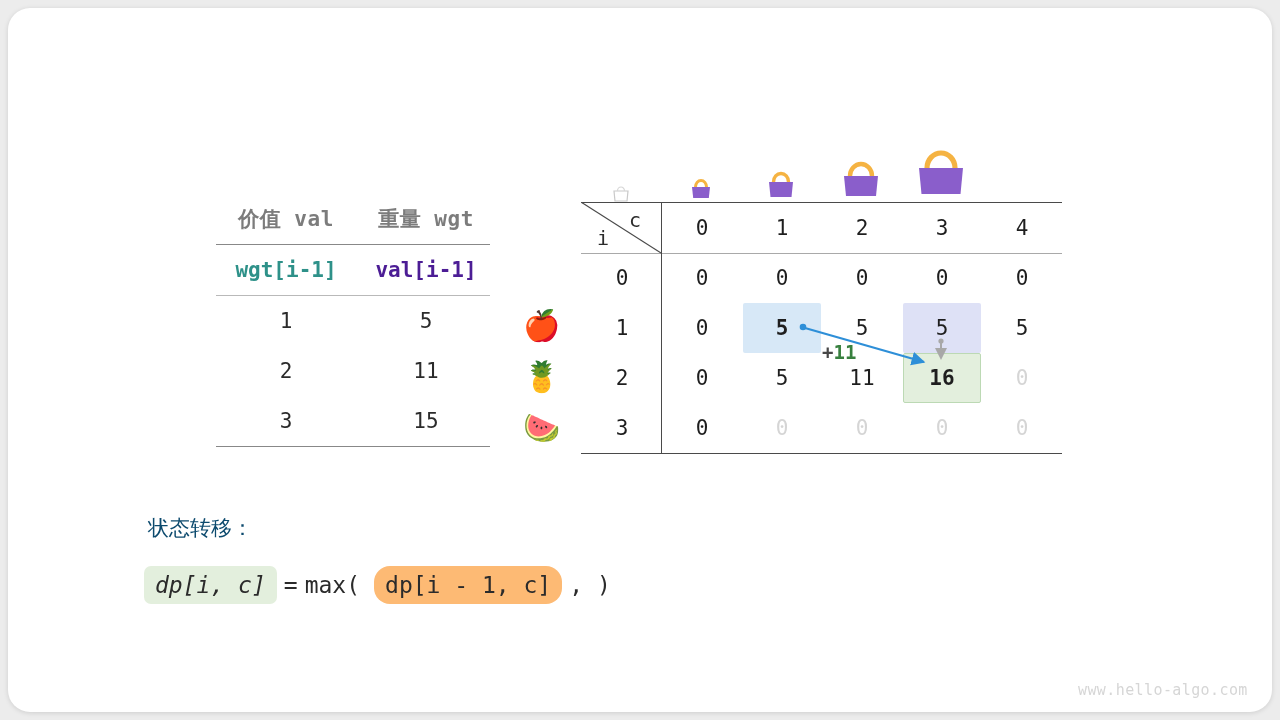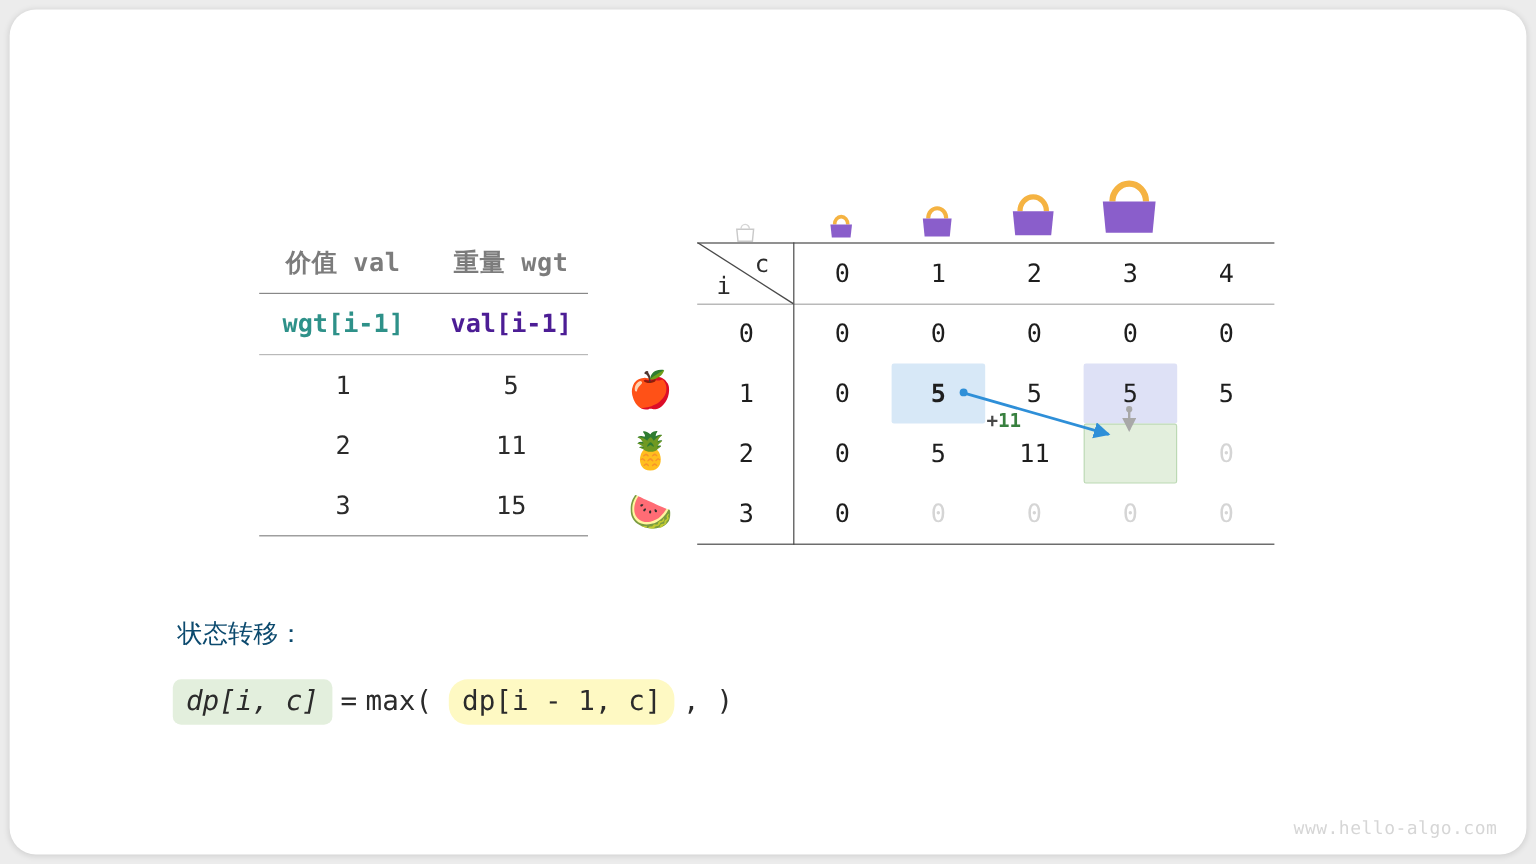--- a/index.html
+++ b/index.html
@@ -159,21 +159,21 @@
     border-radius: 2px;
   }
   .hl-blue  { background: #d7e8f7; }
   .hl-lav   { background: #dee1f6; }
   .hl-green { background: #e3efdd; border: 1px solid #bcd9b4; box-sizing: border-box; }
 
   .plus11 {
     position: absolute;
     left: 814px;
     top: 333px;
-    font-size: 16px;
+    font-size: 19px;
     font-weight: bold;
     color: #474747;
     white-space: nowrap;
   }
   .plus11 .num { color: #38803f; }
 
   .arrows {
     position: absolute;
     left: 0;
     top: 0;
@@ -199,21 +199,21 @@
     font-size: 23px;
     color: #2b2b2b;
     white-space: nowrap;
   }
   .chip {
     padding: 6px 11px;
     border-radius: 7px;
     display: inline-block;
   }
   .chip-green { background: #e3efdd; font-style: italic; }
-  .chip-lav   { background: #fef9c3; border-radius: 16px; }
+  .chip-lav   { background: #fdba74; border-radius: 16px; }
   .chip-blue  { background: #d7e8f7; font-weight: bold; }
   .sep { padding: 0 7px; }
 
   
   .step-badge {
     position: absolute;
     left: 36px;
     top: 639px;
     width: 145px;
     height: 55px;
@@ -366,20 +366,21 @@
 
         <div class="dp-cell" style="left:81px;  top:101px;">0</div>
         <div class="dp-cell bold" style="left:161px; top:101px;">5</div>
         <div class="dp-cell" style="left:241px; top:101px;">5</div>
         <div class="dp-cell" style="left:321px; top:101px;">5</div>
         <div class="dp-cell" style="left:401px; top:101px;">5</div>
 
         <div class="dp-cell" style="left:81px;  top:151px;">0</div>
         <div class="dp-cell" style="left:161px; top:151px;">5</div>
         <div class="dp-cell" style="left:241px; top:151px;">11</div>
+        <div class="dp-cell bold" style="left:321px; top:151px;">16</div>
         <div class="dp-cell faded" style="left:401px; top:151px;">0</div>
 
         <div class="dp-cell" style="left:81px;  top:201px;">0</div>
         <div class="dp-cell faded" style="left:161px; top:201px;">0</div>
         <div class="dp-cell faded" style="left:241px; top:201px;">0</div>
         <div class="dp-cell faded" style="left:321px; top:201px;">0</div>
         <div class="dp-cell faded" style="left:401px; top:201px;">0</div>
       </div>
     </div>
 

